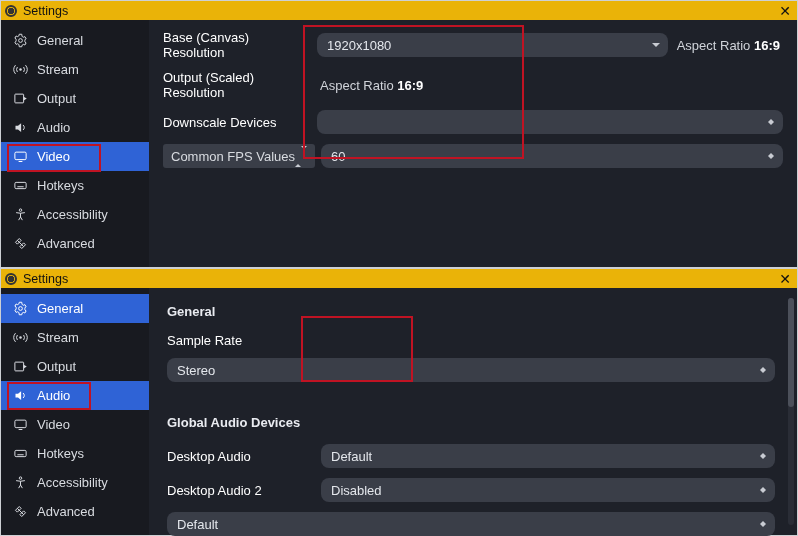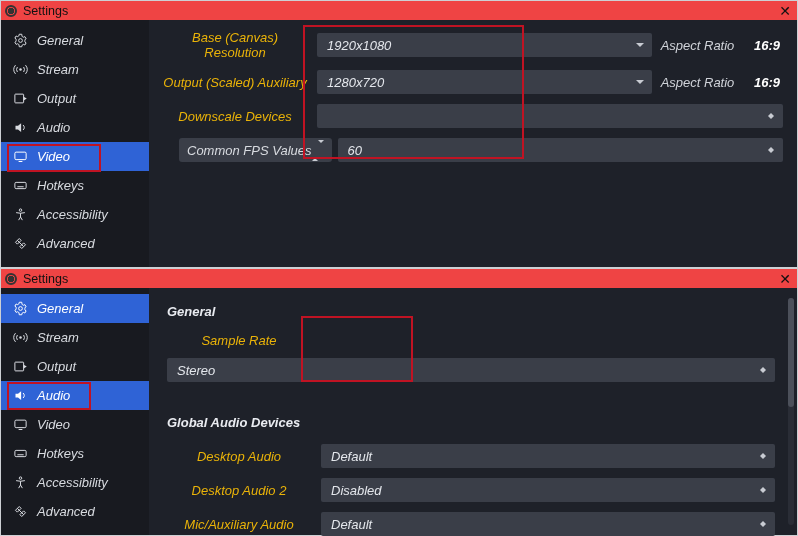--- a/index.html
+++ b/index.html
@@ -9,40 +9,39 @@
     color: #d8dbe0;
     background: #1e2129;
     width: 798px;
     overflow: hidden;
   }
   .window {
     border: 1px solid #cdd0d4;
     background: #1e2129;
   }
   .titlebar {
-    background: #ef4444;
+    background: #eab308;
     color: #111;
     padding: 1px 6px 1px 4px;
     font-size: 12.5px;
     display: flex;
     align-items: center;
     gap: 6px;
     height: 19px;
   }
   .titlebar .title { flex: 1; }
   .titlebar .close { font-size: 14px; line-height: 1; cursor: pointer; font-weight: 400; }
   .obs-dot {
     width: 12px; height: 12px; border-radius: 50%;
     border: 2px solid #333; position: relative;
     background: radial-gradient(circle at center, #333 0 3px, transparent 3px);
   }
   .body {
     display: flex;
     height: 247px;
-    font-style: italic;
   }
   .sidebar {
     width: 148px;
     background: #181a20;
     padding: 6px 0;
   }
   .nav-item {
     display: flex;
     align-items: center;
     gap: 9px;
@@ -61,46 +60,46 @@
     padding: 10px 14px;
     position: relative;
   }
   .row {
     display: flex; align-items: center;
     margin-bottom: 10px;
     gap: 6px;
   }
   .label {
     width: 148px;
-    text-align: center;
+    text-align: left;
     padding-right: 4px;
-    color: #eab308;
+    color: #ffffff;
   }
   .dropdown {
     flex: 1;
     background: #3a3e48;
-    border-radius: 2px;
+    border-radius: 8px;
     height: 24px;
     display: flex; align-items: center;
     padding: 0 10px;
     color: #e4e7ec;
     position: relative;
   }
   .dropdown .arrow {
     position:absolute; right:6px; top:0; bottom:0; width:12px; display:flex; align-items:center; justify-content:center;
   }
   .dropdown .upd {
     position:absolute; right:6px; top:0; bottom:0; width:12px; display:flex; flex-direction:column; align-items:center; justify-content:center; gap:0px;
   }
   .aspect {
     white-space: nowrap;
     color: #d0d3d9;
     padding: 0 3px;
   }
-  .aspect b { font-weight: 700; color:#fff;margin-left:16px;}
+  .aspect b { font-weight: 700; color:#fff;}
   .smallbox {
     background:#3a3e48; border-radius:3px; height:24px;
     display:flex; align-items:center; padding:0 8px; min-width:128px;
     position:relative;
   }
   .redbox { position:absolute; border:2px solid #c01323; pointer-events:none; }
   .section-hdr { font-weight:700; color:#e9ebf0; margin: 2px 0 14px 0;}
   .scrollbar {
     position:absolute; right:3px; top:10px; bottom:10px; width:6px;
     background:#2a2d36; border-radius:3px;
@@ -202,40 +201,34 @@
         <div class="label">Base (Canvas) Resolution</div>
         <div class="dropdown">
           <span>1920x1080</span>
           <span class="arrow">
               <span class="chev down"></span>
             </span>
         </div>
         <div class="aspect"><span>Aspect Ratio </span><b>16:9</b></div>
       </div>
       <div class="row">
-        <div class="label">Output (Scaled) Auxiliary</div>
-        <div class="dropdown">
-          <span>1280x720</span>
-          <span class="arrow">
-              <span class="chev down"></span>
-            </span>
-        </div>
+        <div class="label">Output (Scaled) Resolution</div>
         <div class="aspect"><span>Aspect Ratio </span><b>16:9</b></div>
       </div>
       <div class="row">
         <div class="label">Downscale Devices</div>
         <div class="dropdown">
           <span class="upd">
               <span class="tri-up"></span>
               <span class="tri-dn"></span>
             </span>
         </div>
       </div>
       <div class="row">
-        <div class="smallbox" style="margin-left:16px">
+        <div class="smallbox" style="">
           <span>Common FPS Values</span>
           <span class="upd"><span class="tri-up"></span><span class="tri-dn"></span></span>
         </div>
         <div class="dropdown">
           <span>60</span>
           <span class="upd">
               <span class="tri-up"></span>
               <span class="tri-dn"></span>
             </span>
         </div>
@@ -357,21 +350,20 @@
         <div class="label">Desktop Audio 2</div>
         <div class="dropdown">
           <span>Disabled</span>
           <span class="upd">
               <span class="tri-up"></span>
               <span class="tri-dn"></span>
             </span>
         </div>
       </div>
       <div class="row" style="margin-bottom:0">
-        <div class="label">Mic/Auxiliary Audio</div>
         <div class="dropdown">
           <span>Default</span>
           <span class="upd">
               <span class="tri-up"></span>
               <span class="tri-dn"></span>
             </span>
         </div>
       </div>
 
       <div class="scrollbar">

